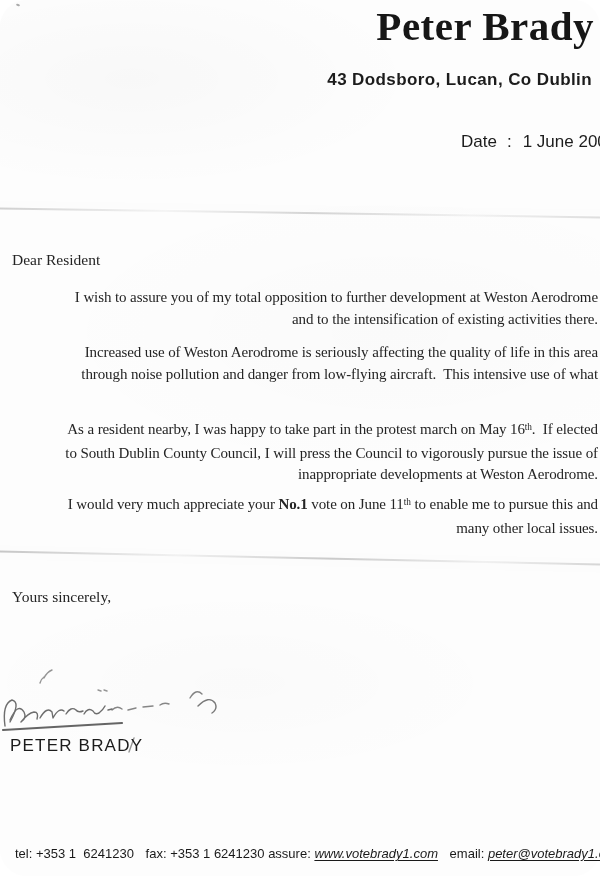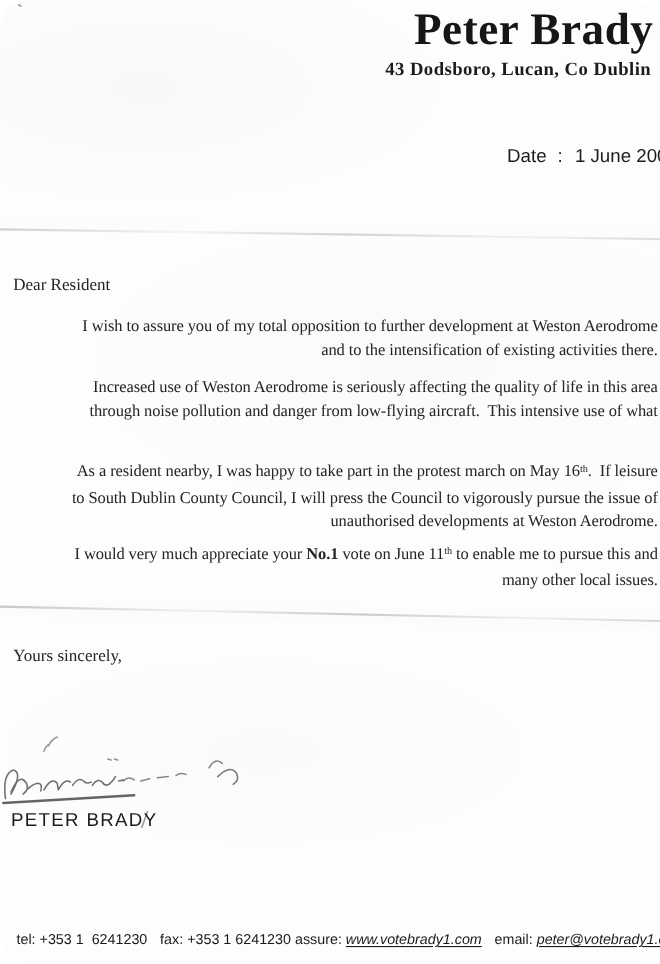--- a/index.html
+++ b/index.html
@@ -71,26 +71,26 @@
   }
   .lh-name {
     font-family: "Liberation Serif", serif;
     font-weight: bold;
     font-size: 41px;
     letter-spacing: 0.5px;
     color: #161616;
     line-height: 52px;
   }
   .lh-address {
-    font-family: Liberation Serif, serif;
+    font-family: Liberation Sans, sans-serif;
     font-weight: bold;
     font-size: 17px;
     letter-spacing: 0.4px;
     color: #1c1c1c;
-    margin-top: 1px;
+    margin-top: 18px;
     padding-right: 2px;
   }
 
   
   .date-line {
     position: absolute;
     top: 132px;
     left: 461px;
     font-family: "Liberation Sans", sans-serif;
     font-size: 17px;
@@ -186,23 +186,23 @@
 
   <div class="para" id="para-1">
       <div class="line"><span>I wish to assure you of my total opposition to further development at Weston Aerodrome</span></div>
       <div class="line"><span>and to the intensification of existing activities there.</span></div>
     </div>
   <div class="para" id="para-2">
       <div class="line"><span>Increased use of Weston Aerodrome is seriously affecting the quality of life in this area</span></div>
       <div class="line"><span>through noise pollution and danger from low-flying aircraft.  This intensive use of what</span></div>
     </div>
   <div class="para" id="para-3">
-      <div class="line"><span>As a resident nearby, I was happy to take part in the protest march on May 16</span><span class="seg-sup">th</span><span>.  If leisure</span></div>
+      <div class="line"><span>As a resident nearby, I was happy to take part in the protest march on May 16</span><span class="seg-sup">th</span><span>.  If elected</span></div>
       <div class="line"><span>to South Dublin County Council, I will press the Council to vigorously pursue the issue of</span></div>
-      <div class="line"><span>unauthorised developments at Weston Aerodrome.</span></div>
+      <div class="line"><span>inappropriate developments at Weston Aerodrome.</span></div>
     </div>
   <div class="para" id="para-4">
       <div class="line"><span>I would very much appreciate your </span><span class="seg-b">No.1</span><span> vote on June 11</span><span class="seg-sup">th</span><span> to enable me to pursue this and</span></div>
       <div class="line"><span>many other local issues.</span></div>
     </div>
 
   <div class="closing">Yours sincerely,</div>
 
   <svg class="signature-svg" viewBox="0 0 320 100" fill="none" stroke="#5f5f5f" stroke-width="1.4" stroke-linecap="round" stroke-linejoin="round" opacity="0.9">
 

